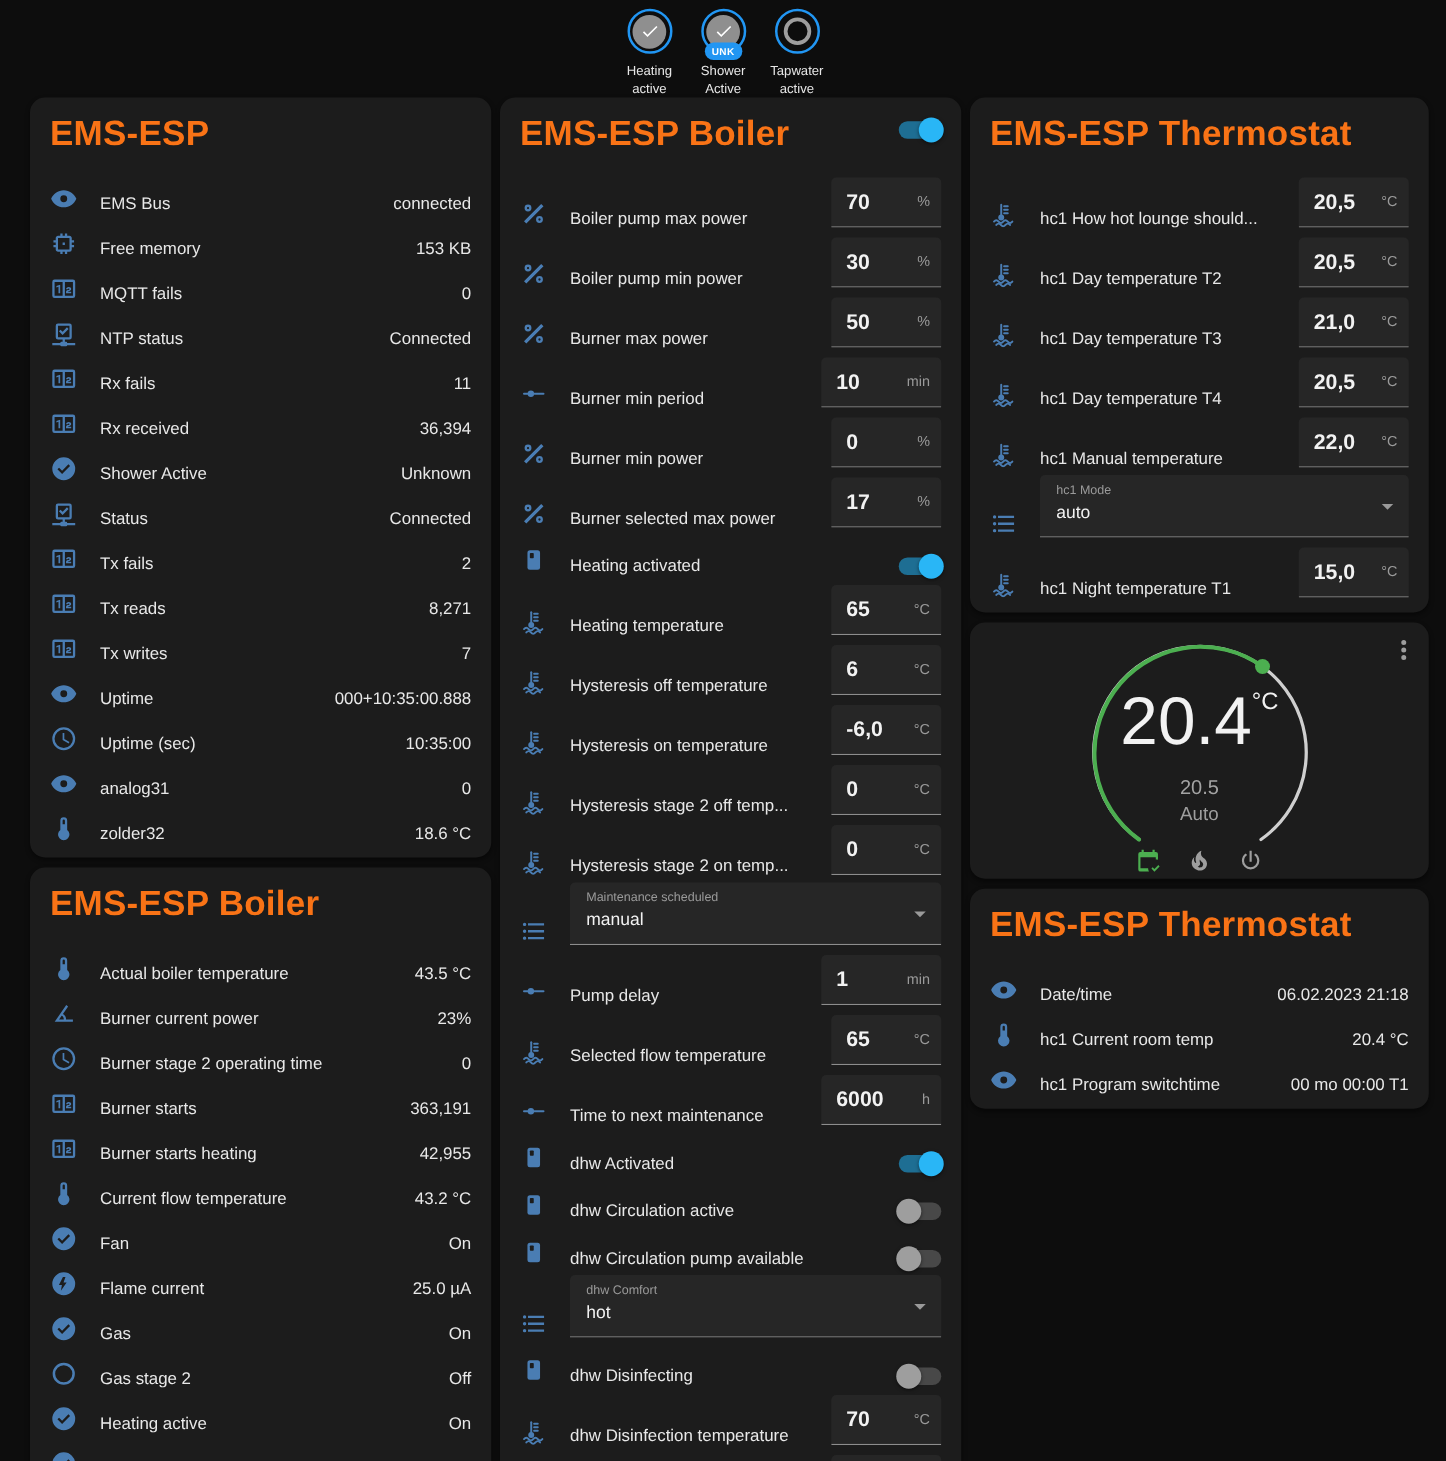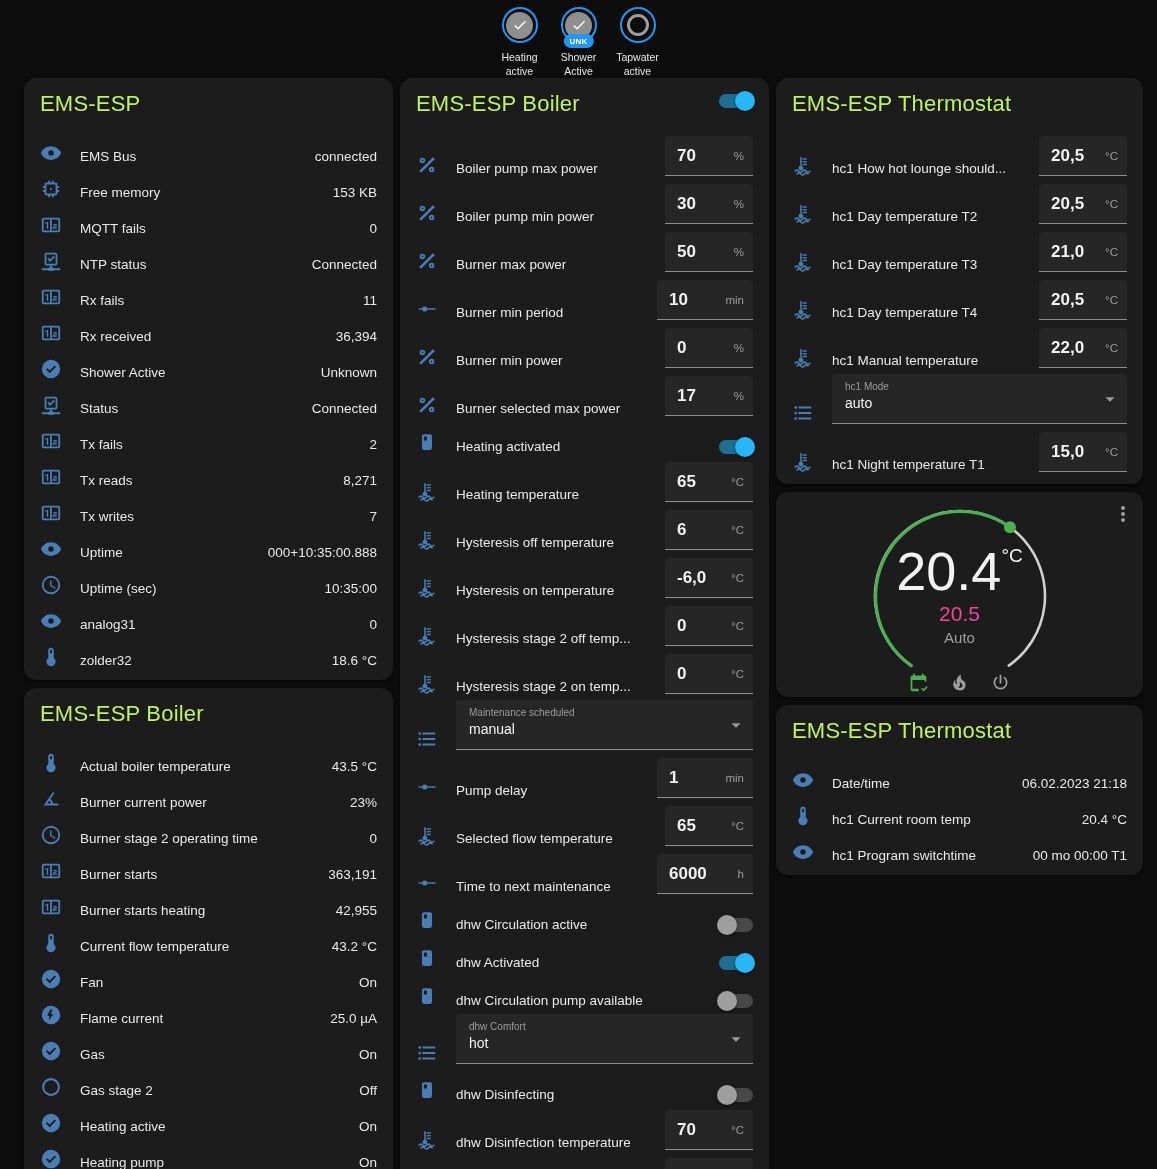--- a/index.html
+++ b/index.html
@@ -18,21 +18,21 @@
     display:flex; align-items:center; justify-content:center; color:#1a1a1a; }
   .badge-inner svg { width:16px; height:16px; fill:#fff; }
   .badge-inner.off { background:transparent; border:3px solid #9e9e9e; width:22px; height:22px; }
   .badge-sub { position:absolute; bottom:-7px; left:50%; transform:translateX(-50%);
     background:#2196f3; color:#fff; font-size:8px; font-weight:bold; padding:2.5px 6px; border-radius:9px; letter-spacing:.3px; }
   .badge-label { margin-top:7px; font-size:10.5px; line-height:1.35; text-align:center; color:#e6e6e6; }
   
   .grid { display:grid; grid-template-columns:369px 369px 367px; gap:8px 7px; margin:7px 14px 0 24px; align-items:start; }
   .col { display:flex; flex-direction:column; gap:8px; }
   .card { background:#1c1c1c; border-radius:12px; box-shadow:0 2px 4px rgba(0,0,0,.45); }
-  .card-title { font-size:22px; color:#bef264; font-weight:400; padding:13px 16px 7px; letter-spacing:.2px; }
+  .card-title { font-size:28px; color:#f97316; font-weight:700; padding:13px 16px 7px; letter-spacing:.2px; }
   .card-header { display:flex; align-items:center; justify-content:space-between; padding-right:16px; }
   .rows { padding:4px 16px 12px; }
   .row { display:flex; align-items:flex-end; }
   .row.sensor { height:36px; }
   .row.number { height:48px; }
   .row.toggle { height:38px; }
   .row.select { height:56px; }
   .ricon { width:22px; height:22px; flex:0 0 22px; margin-right:18px; color:#4a7db3; }
   .ricon svg { width:100%; height:100%; display:block; }
   .rlabel { flex:1; font-size:13.5px; color:#e8e8e8; white-space:nowrap; overflow:hidden; }
@@ -57,21 +57,21 @@
   .sel-label { font-size:10px; color:#9a9a9a; }
   .sel-value { font-size:14px; color:#f2f2f2; margin-top:3px; }
   .sel-caret { position:absolute; right:6px; top:14px; width:22px; height:22px; color:#9a9a9a; }
   
   .gauge-card { position:relative; height:205px; }
   .menu-dots { position:absolute; top:10px; right:8px; width:24px; height:24px; color:#9e9e9e; cursor:pointer; }
   .gauge-svg { position:absolute; top:8px; left:50%; transform:translateX(-50%); }
   .gauge-text { position:absolute; top:52px; left:0; right:0; text-align:center; }
   .g-current { font-size:54px; color:#f2f2f2; line-height:1; }
   .g-unit { font-size:19px; vertical-align:28px; color:#f2f2f2; }
-  .g-target { font-size:21px; color:#ec4899; margin-top:4px; }
+  .g-target { font-size:16px; color:#a3a3a3; margin-top:18px; }
   .g-mode { font-size:15px; color:#9e9e9e; margin-top:3px; }
   .gauge-icons { position:absolute; top:180px; left:0; right:0; display:flex; justify-content:center; gap:20px; }
   .gauge-icons .gi { width:21px; height:21px; color:#9e9e9e; cursor:pointer; }
   .gauge-icons .gi.active { color:#4caf50; }
   .gauge-zone { position:absolute; top:209px; left:0; right:0; text-align:center; font-size:15.5px; color:#f2f2f2; }
 </style>
 </head>
 <body>
 
 <div class="badges" id="badges">
@@ -618,35 +618,35 @@
               <span class="nunit">h</span>
             </div>
           </div>
           <div class="row toggle">
             <span class="ricon">
               <svg viewBox="0 0 24 24">
                 <rect x="6.5" y="2.5" width="11" height="17" rx="2.2" fill="currentColor"></rect>
                 <rect x="8.6" y="4.8" width="3.4" height="4.6" rx="0.7" fill="#1c1c1c"></rect>
               </svg>
             </span>
+            <span class="rlabel">dhw Activated</span>
+            <div class="switch on">
+              <div class="track"></div>
+              <div class="thumb"></div>
+            </div>
+          </div>
+          <div class="row toggle">
+            <span class="ricon">
+              <svg viewBox="0 0 24 24">
+                <rect x="6.5" y="2.5" width="11" height="17" rx="2.2" fill="currentColor"></rect>
+                <rect x="8.6" y="4.8" width="3.4" height="4.6" rx="0.7" fill="#1c1c1c"></rect>
+              </svg>
+            </span>
             <span class="rlabel">dhw Circulation active</span>
             <div class="switch off">
-              <div class="track"></div>
-              <div class="thumb"></div>
-            </div>
-          </div>
-          <div class="row toggle">
-            <span class="ricon">
-              <svg viewBox="0 0 24 24">
-                <rect x="6.5" y="2.5" width="11" height="17" rx="2.2" fill="currentColor"></rect>
-                <rect x="8.6" y="4.8" width="3.4" height="4.6" rx="0.7" fill="#1c1c1c"></rect>
-              </svg>
-            </span>
-            <span class="rlabel">dhw Activated</span>
-            <div class="switch on">
               <div class="track"></div>
               <div class="thumb"></div>
             </div>
           </div>
           <div class="row toggle">
             <span class="ricon">
               <svg viewBox="0 0 24 24">
                 <rect x="6.5" y="2.5" width="11" height="17" rx="2.2" fill="currentColor"></rect>
                 <rect x="8.6" y="4.8" width="3.4" height="4.6" rx="0.7" fill="#1c1c1c"></rect>
               </svg>

